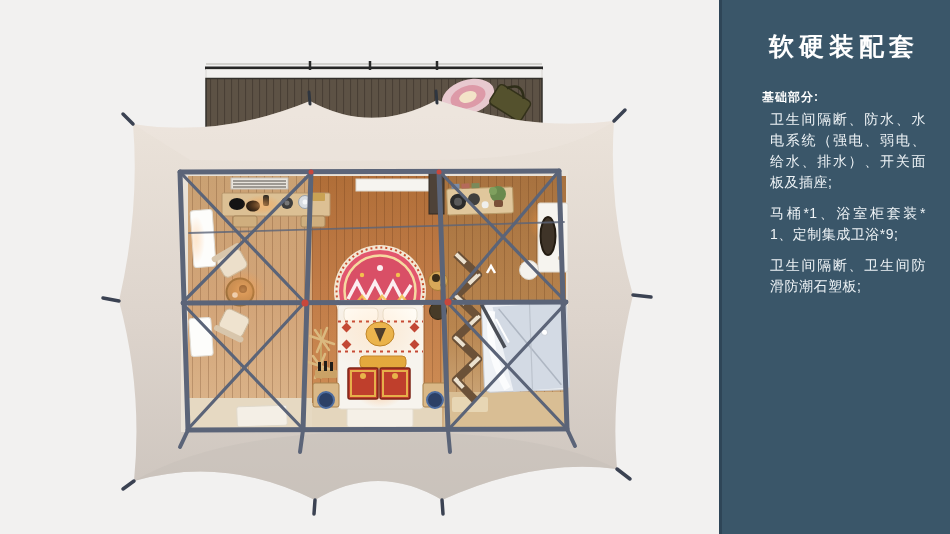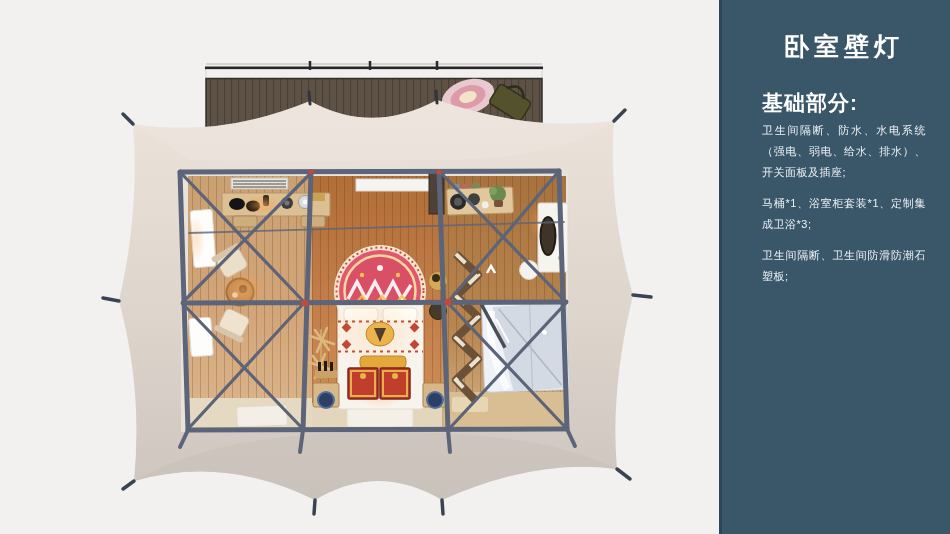--- a/index.html
+++ b/index.html
@@ -3,22 +3,22 @@
 <meta charset="utf-8">
 <style>
   html,body{margin:0;padding:0;width:950px;height:534px;overflow:hidden;background:#f2f1f0;}
   body{display:flex;font-family:"Liberation Sans","DejaVu Sans",sans-serif;}
   .stage{position:relative;width:719px;height:534px;background:#f2f1f0;flex:0 0 auto;}
   .stage svg{position:absolute;left:0;top:0;}
   .sidebar{box-sizing:border-box;flex:0 0 auto;width:231px;height:534px;background:#3a5669;
            border-left:3px solid #2e4557;padding:26px 24px 0 40px;color:#ffffff;}
   .sidebar h1{font-size:25px;font-weight:bold;letter-spacing:5px;text-align:center;
               margin:4px 0 26px 0;white-space:nowrap;}
-  .sec h2{font-size:21px;font-weight:bold;letter-spacing:1px;margin:0 0 3px 0;}
-  .sec p{font-size:11px;line-height:21px;margin:0 0 10px 0;color:#eef3f6;
+  .sec h2{font-size:12px;font-weight:bold;letter-spacing:1px;margin:0 0 3px 0;}
+  .sec p{font-size:14px;line-height:21px;margin:0 0 10px 8px;color:#eef3f6;
          text-align:justify;letter-spacing:.5px;word-break:break-all;}
 </style>
 </head>
 <body>
 
 <div class="stage">
 <svg width="719" height="534" viewBox="0 0 719 534">
   <defs>
     <linearGradient id="cnv" x1="0" y1="0" x2="0" y2="1">
       <stop offset="0" stop-color="#ece4db"></stop>
@@ -304,29 +304,29 @@
   <g fill="#c8473c">
     <circle cx="305" cy="303" r="3.5"></circle>
         <circle cx="448" cy="302" r="3.5"></circle>
     <circle cx="311" cy="172" r="2.5"></circle>
         <circle cx="439" cy="172" r="2.5"></circle>
   </g>
 </svg>
 </div>
 
 <aside class="sidebar">
-  <h1>卧室壁灯</h1>
+  <h1>软硬装配套</h1>
 
   <div class="sec">
     <h2>基础部分:</h2>
     <p>卫生间隔断、防水、水电系统（强电、弱电、给水、排水）、开关面板及插座;</p>
   </div>
 
 
 
   <div class="sec">
-    <p>马桶*1、浴室柜套装*1、定制集成卫浴*3;</p>
+    <p>马桶*1、浴室柜套装*1、定制集成卫浴*9;</p>
   </div>
 
   <div class="sec">
     <p>卫生间隔断、卫生间防滑防潮石塑板;</p>
   </div>
 </aside>
 
 </body></html>

